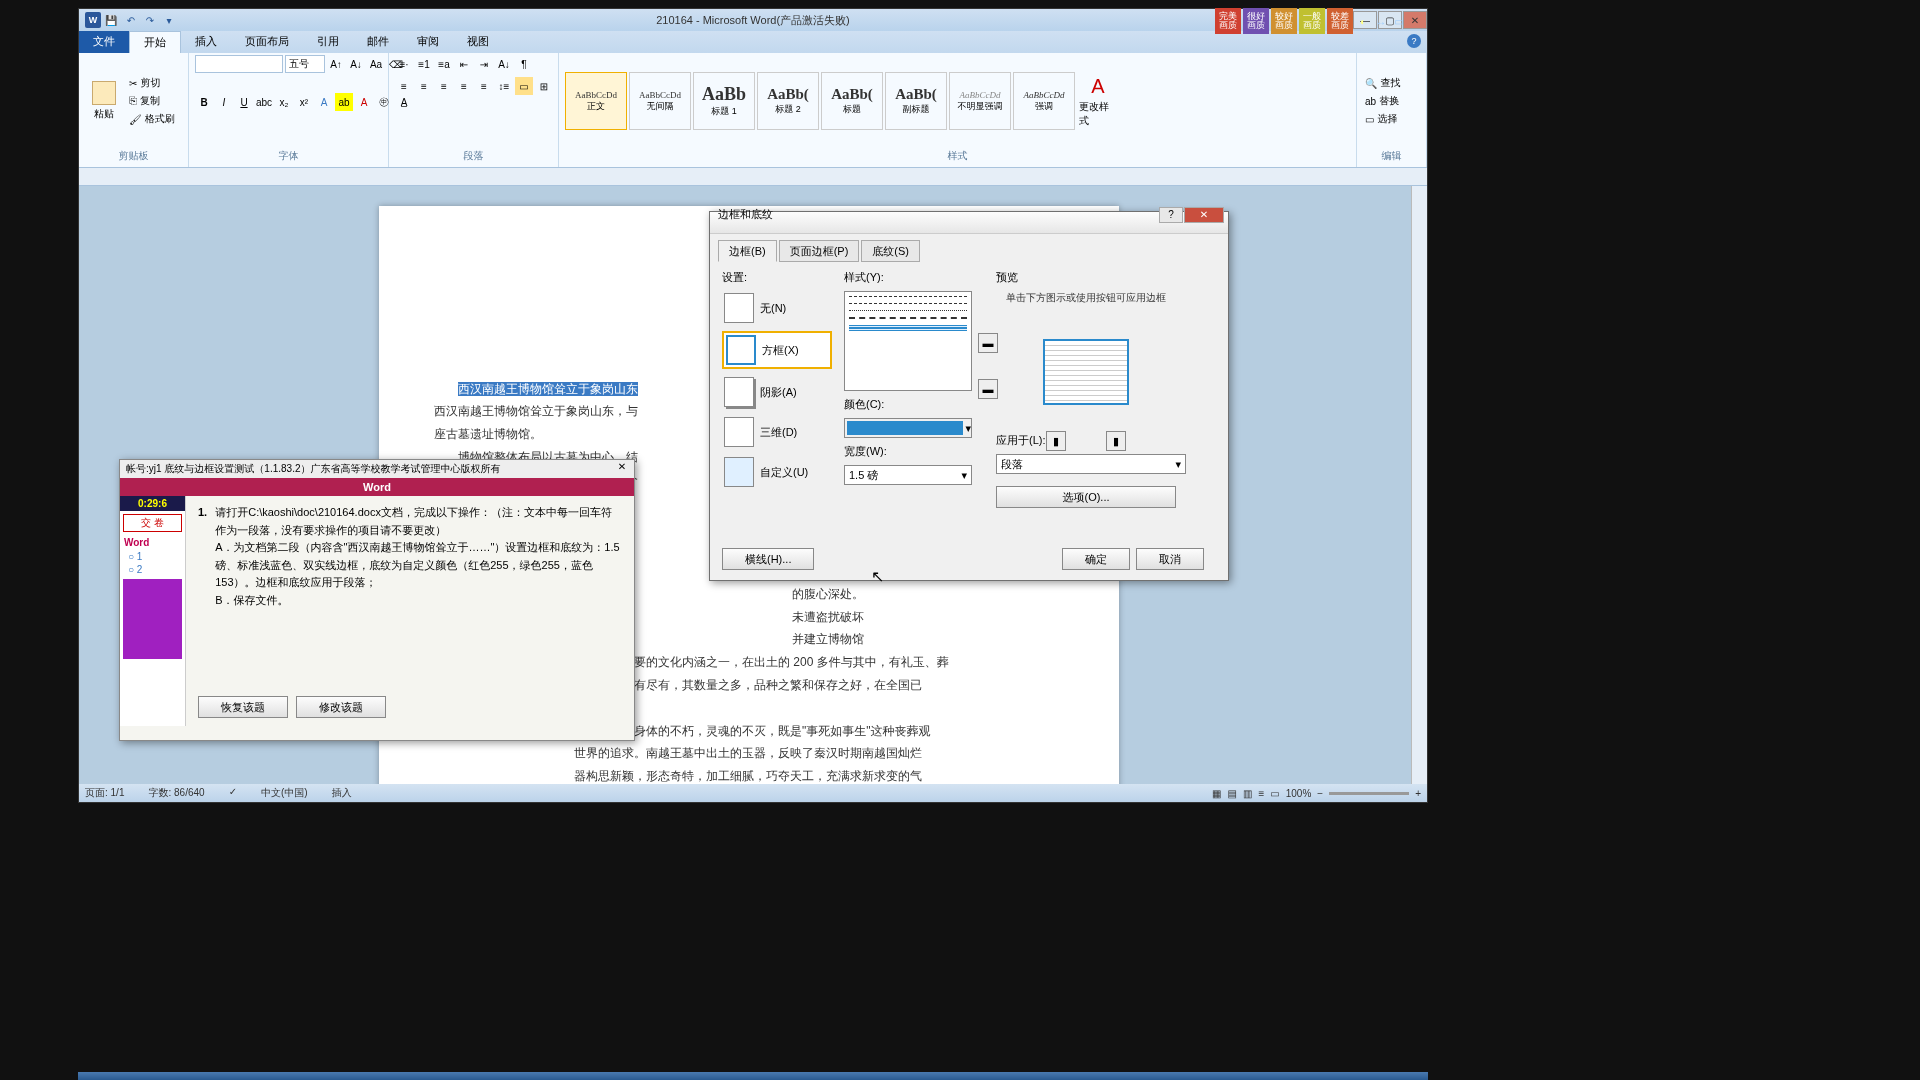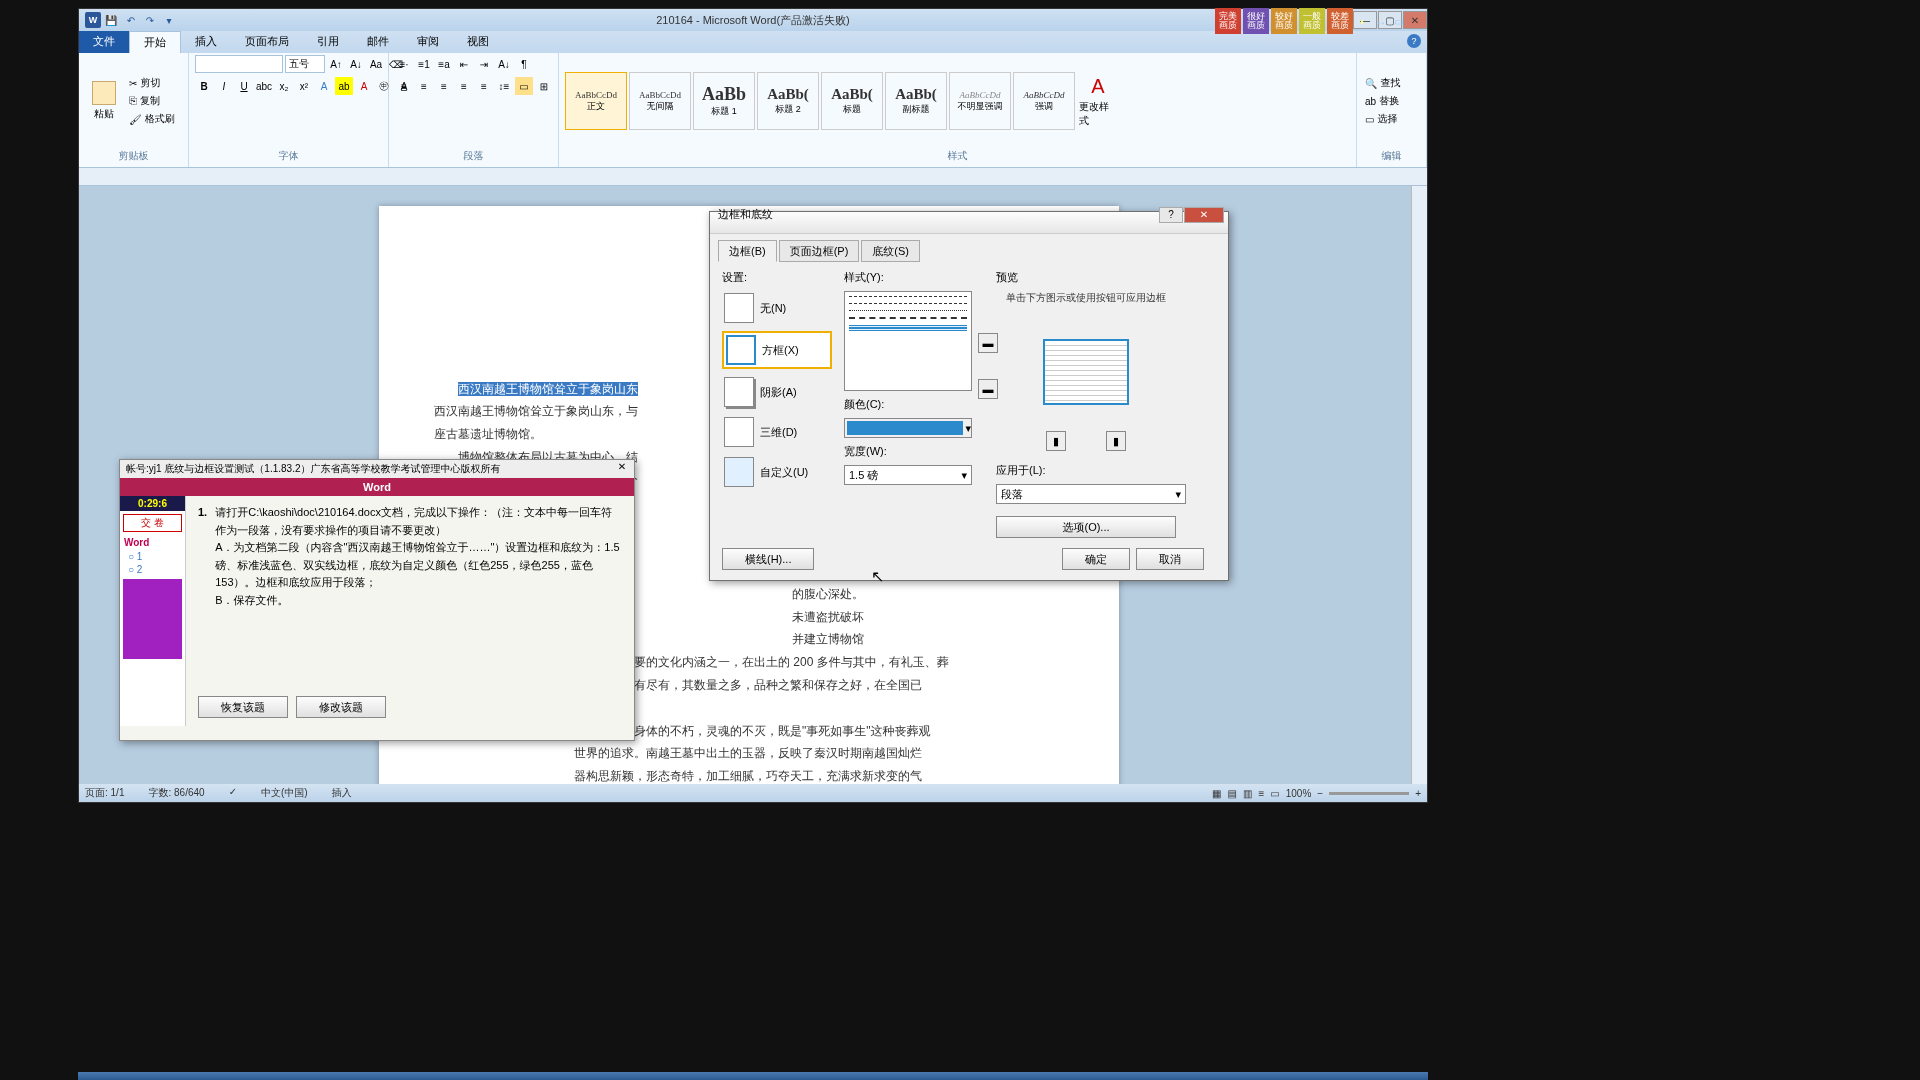--- a/index.html
+++ b/index.html
@@ -151,21 +151,21 @@
             </div>
           <div class="sb">
               <span>🖌</span>
               <span>格式刷</span>
             </div>
         </div>
       </div>
       <div class="group-label">剪贴板</div>
     </div>
     <div class="group" style="width:200px">
-      <div class="group-body" style="flex-direction:column;align-items:flex-start;gap:4px">
+      <div class="group-body" style="flex-direction:column;align-items:flex-start;gap:20px">
         <div class="font-row">
           <div class="combo" style="width:88px">&nbsp;</div>
           <div class="combo" style="width:40px">五号</div>
           <div class="tb">A↑</div>
           <div class="tb">A↓</div>
           <div class="tb">Aa</div>
           <div class="tb">⌫</div>
         </div>
         <div class="font-row">
           <div class="tb">
@@ -380,21 +380,21 @@
       <div class="dlg-col preview-box">
         <div>预览</div>
         <div class="prev-text">单击下方图示或使用按钮可应用边框</div>
         <div class="prev-diagram">
           <div class="prev-btn" style="left:-28px;top:16px">▬</div>
           <div class="prev-btn" style="left:-28px;top:62px">▬</div>
           <div class="prev-inner"></div>
           <div class="prev-btn" style="left:40px;bottom:-24px">▮</div>
           <div class="prev-btn" style="right:40px;bottom:-24px">▮</div>
         </div>
-        <div style="margin-top:30px">应用于(L):</div>
+        <div style="">应用于(L):</div>
         <div class="apply-combo">
             <span>段落</span>
             <span>▾</span>
           </div>
         <button class="btn" style="margin-top:6px;float:right">选项(O)...</button>
       </div>
     </div>
     <div class="dlg-bottom">
       <button class="btn">横线(H)...</button>
       <div style="display:flex;gap:6px">

